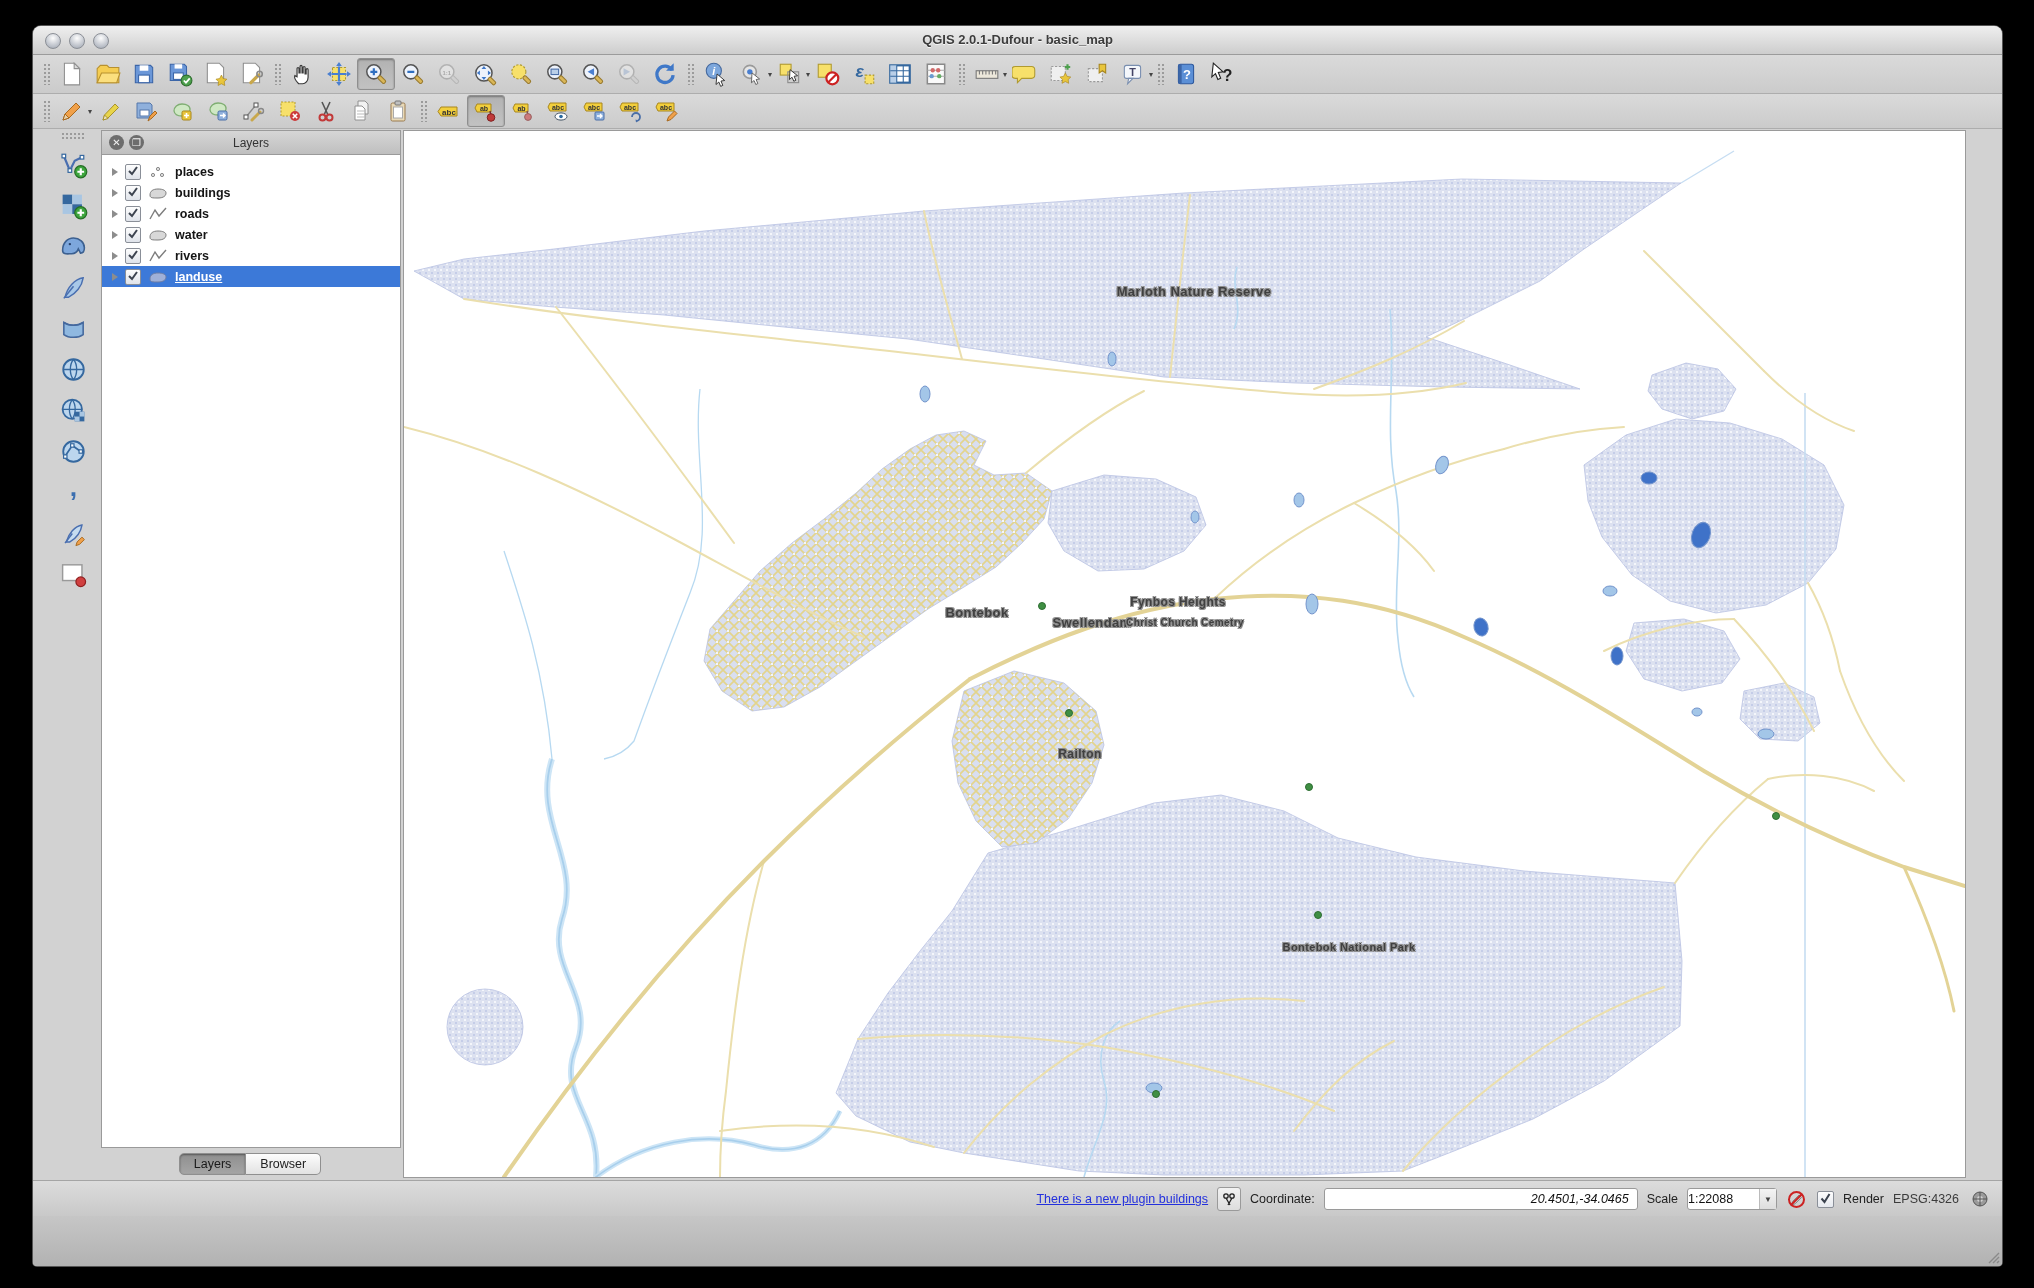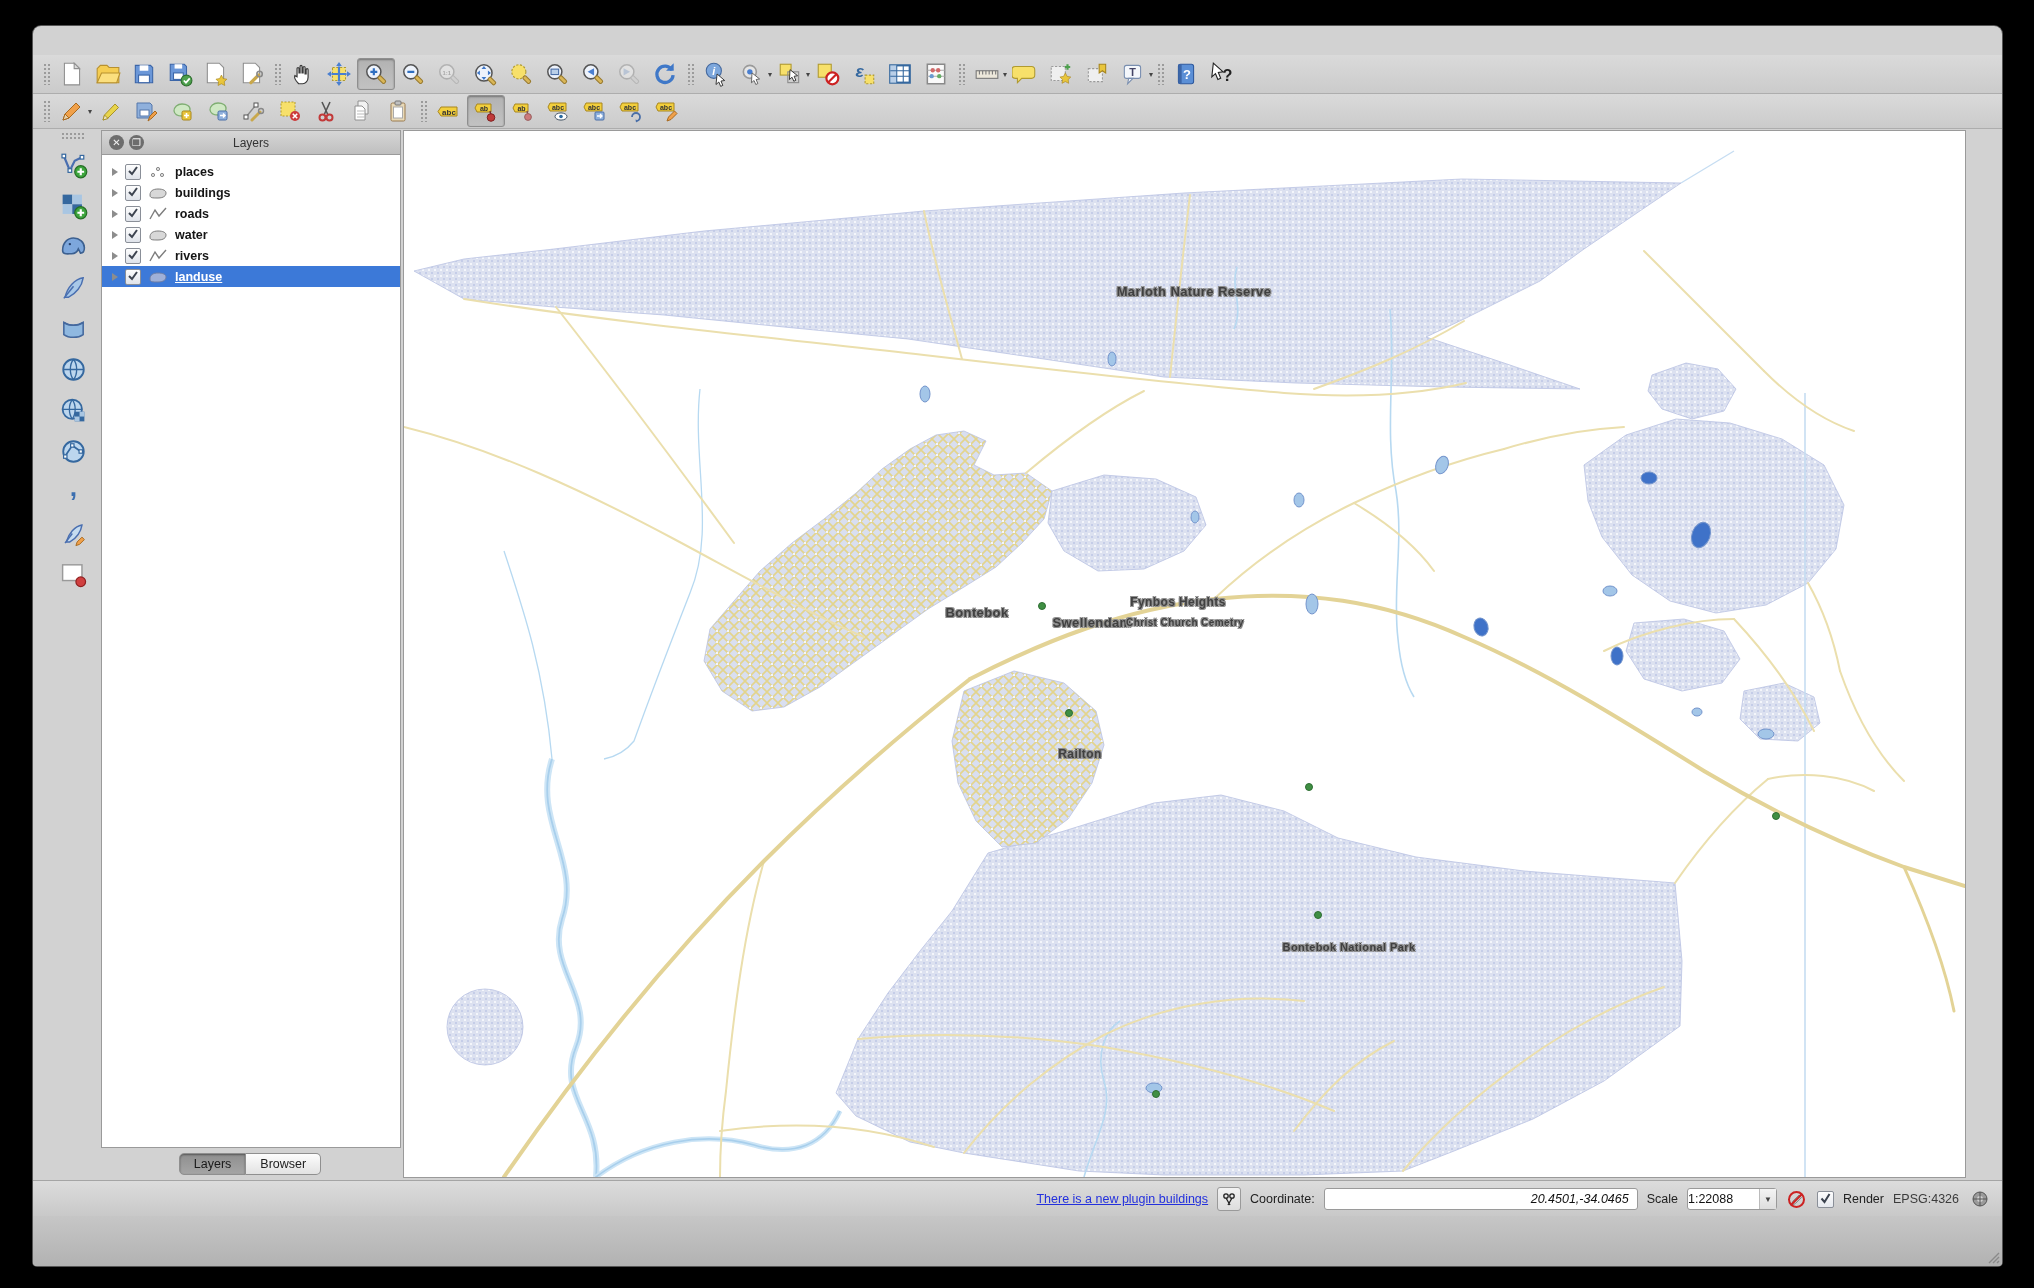--- a/index.html
+++ b/index.html
@@ -89,20 +89,28 @@
   .sb-check svg{position:absolute;left:1px;top:0;width:13px;height:13px;}
   .sb-crs{color:#3c3c3c;}
   .bottom-band{position:absolute;left:0;right:0;top:1190px;bottom:0;background:linear-gradient(#c6c6c6,#b2b2b2);}
   .resize-grip{position:absolute;right:2px;bottom:2px;width:16px;height:16px;}
 </style>
 </head>
 <body>
 
 <div class="window">
 
+  <div class="titlebar">
+    <div class="lights">
+      <span class="light"></span>
+      <span class="light"></span>
+      <span class="light"></span>
+    </div>
+    <div class="title">QGIS 2.0.1-Dufour - basic_map</div>
+  </div>
 
   <div class="toolbar row1">
     <div class="grip"></div>
     <div class="tb-btn">
         <svg viewBox="0 0 24 24">
           <path d="M5,2h9l5,5v15H5z" fill="#fff" stroke="#909090"></path>
           <path d="M14,2l5,5h-5z" fill="#dcdcdc" stroke="#909090"></path>
         </svg>
       </div>
     <div class="tb-btn">

